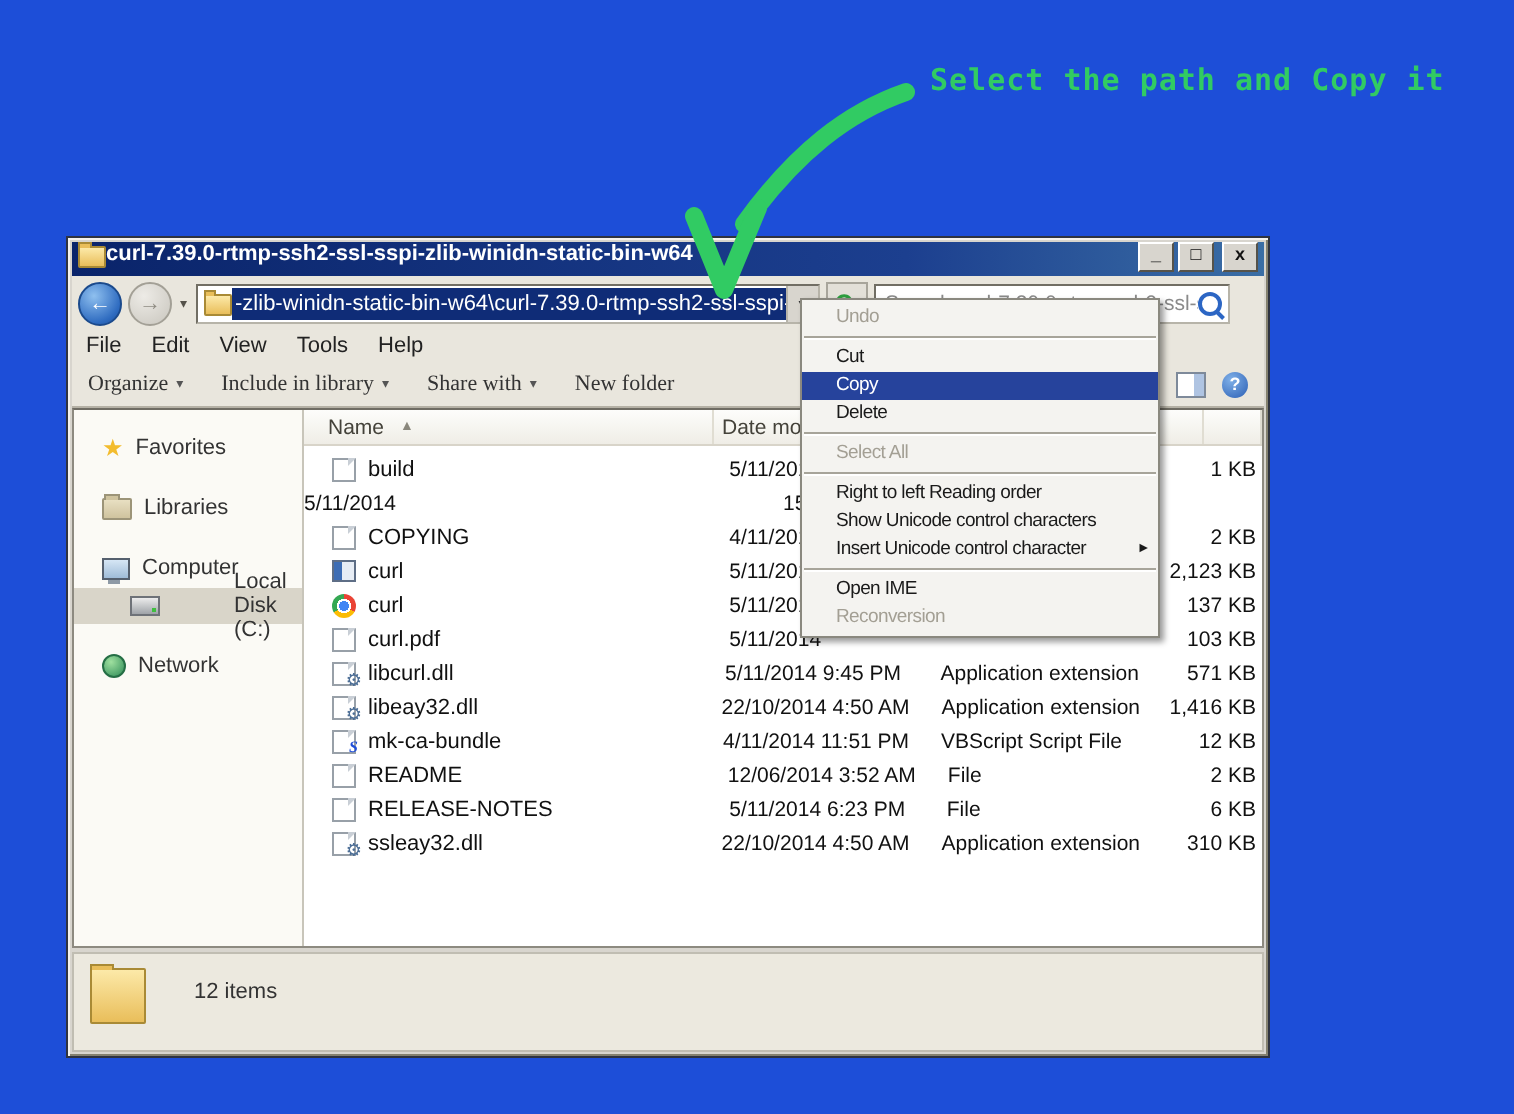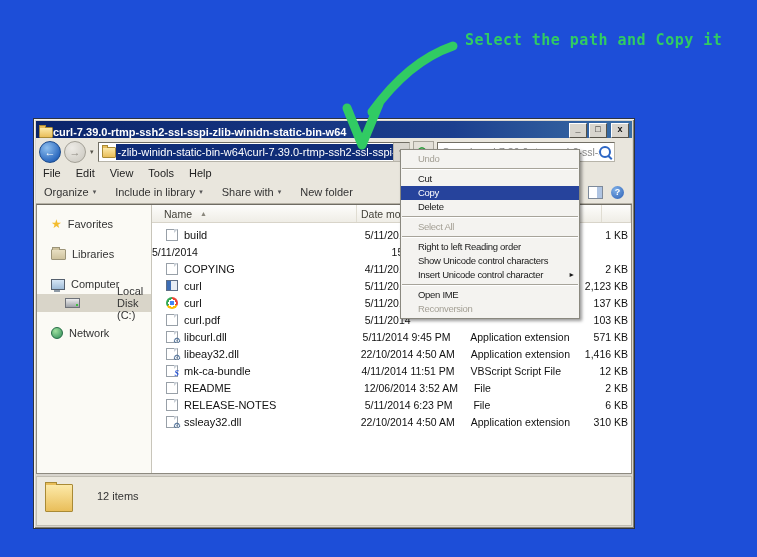--- a/index.html
+++ b/index.html
@@ -10,21 +10,21 @@
   
   #annotation-text{position:absolute;left:465px;top:31px;font-family:"DejaVu Sans Mono",monospace;
      font-weight:bold;font-size:15px;letter-spacing:.5px;color:#31CB63;white-space:nowrap;z-index:90;}
   #arrow-svg{position:absolute;left:0;top:0;z-index:89;pointer-events:none;}
 
   
   .window{position:absolute;left:33px;top:118px;width:602px;height:411px;background:#D8D5CE;
      border:1px solid #2E3340;box-shadow:inset 1px 1px 0 #F4F3EE, inset -1px -1px 0 #84816F;
      padding:2px;box-sizing:border-box;display:flex;flex-direction:column;z-index:10;}
   .titlebar{height:17px;flex:0 0 17px;background:linear-gradient(90deg,#0A246A 0%,#1C3F8F 70%,#3A6EA5 100%);
-     display:flex;align-items:flex-end;gap:0;padding:0 3px;color:#fff;font-size:11px;font-weight:bold;}
+     display:flex;align-items:flex-start;gap:0;padding:0 3px;color:#fff;font-size:11px;font-weight:bold;}
   .titlebar .title{white-space:nowrap;overflow:hidden;flex:1;}
   .winbtns{display:flex;gap:2px;}
   .winbtn{width:16px;height:13px;background:#D8D5CE;border:1px solid;border-color:#FFF #56534A #56534A #FFF;
      font-size:9px;line-height:10px;text-align:center;color:#111;font-weight:bold;cursor:default;}
   .winbtn.close{margin-left:2px;}
 
   .chrome{background:#E9E6DD;border-bottom:1px solid #B5B1A5;}
   .addr-row{height:27px;display:flex;align-items:center;gap:3px;padding:0 3px;}
   .navcircle{width:20px;height:20px;border-radius:50%;display:flex;align-items:center;justify-content:center;
      font-size:11px;font-weight:bold;}
@@ -163,21 +163,21 @@
         </span>
       </div>
       <div class="menubar">
           <span class="menu-item">File</span>
           <span class="menu-item">Edit</span>
           <span class="menu-item">View</span>
           <span class="menu-item">Tools</span>
           <span class="menu-item">Help</span>
         </div>
       <div class="toolbar">
-        <span class="tb-left" id="toolbar-items" style="display:flex;gap:19px;">
+        <span class="tb-left" id="toolbar-items" style="display:flex;gap:19px;font-family:Liberation Serif, serif;">
             <span class="tool-btn">
               <span>Organize</span>
               <span class="dd">▾</span>
             </span>
             <span class="tool-btn">
               <span>Include in library</span>
               <span class="dd">▾</span>
             </span>
             <span class="tool-btn">
               <span>Share with</span>

